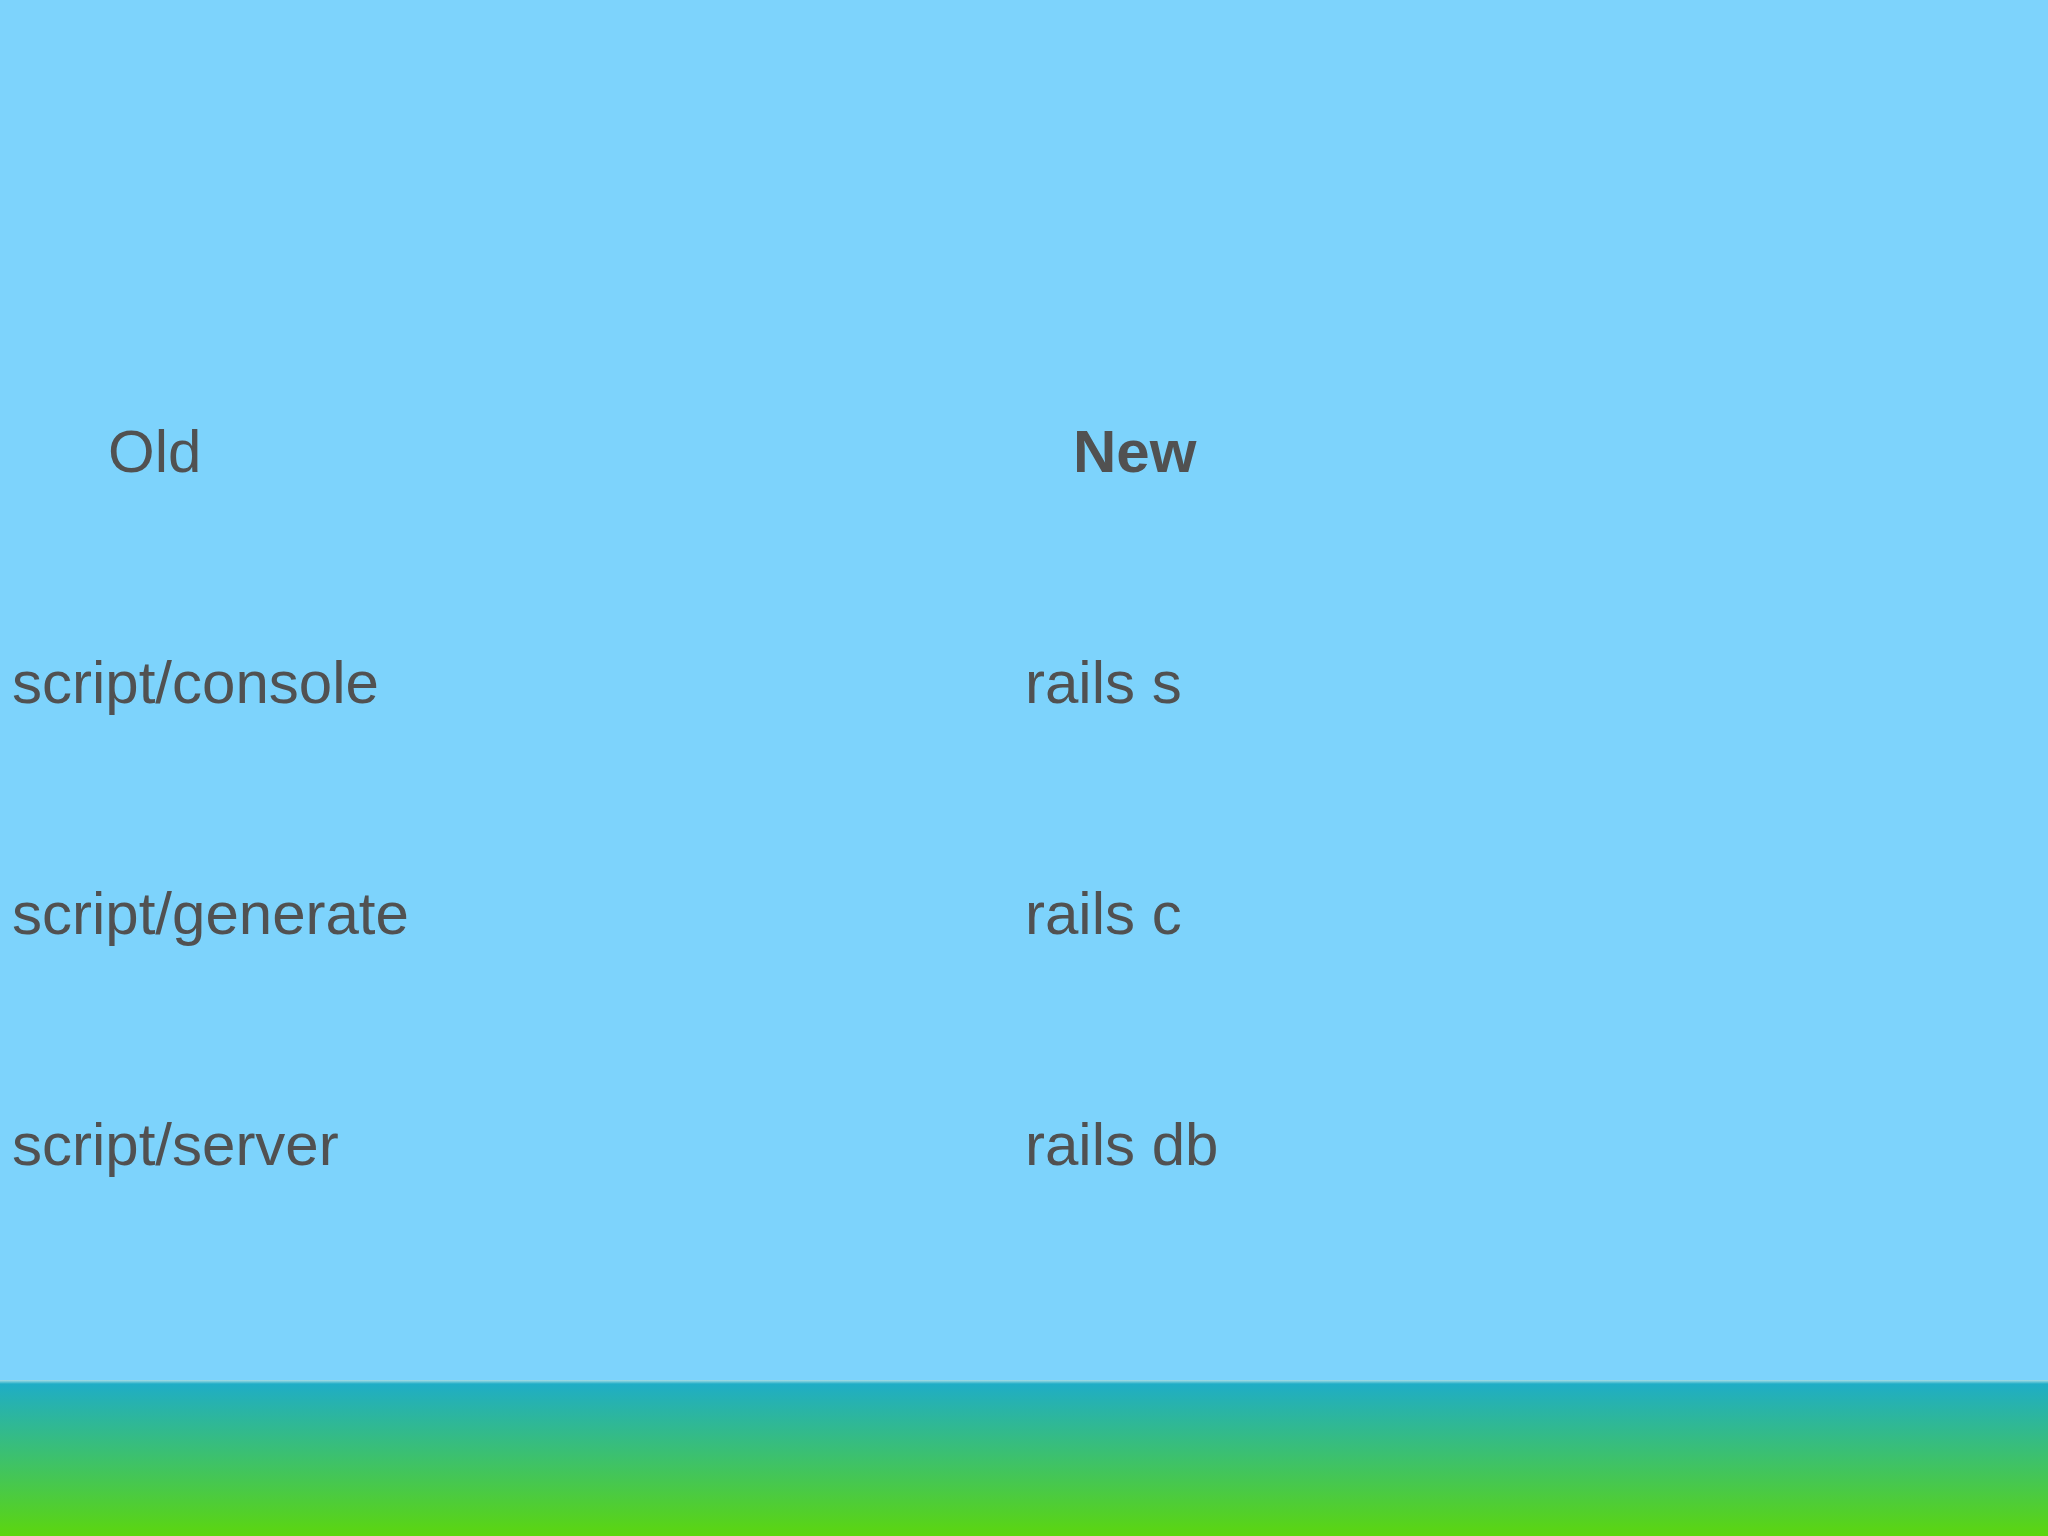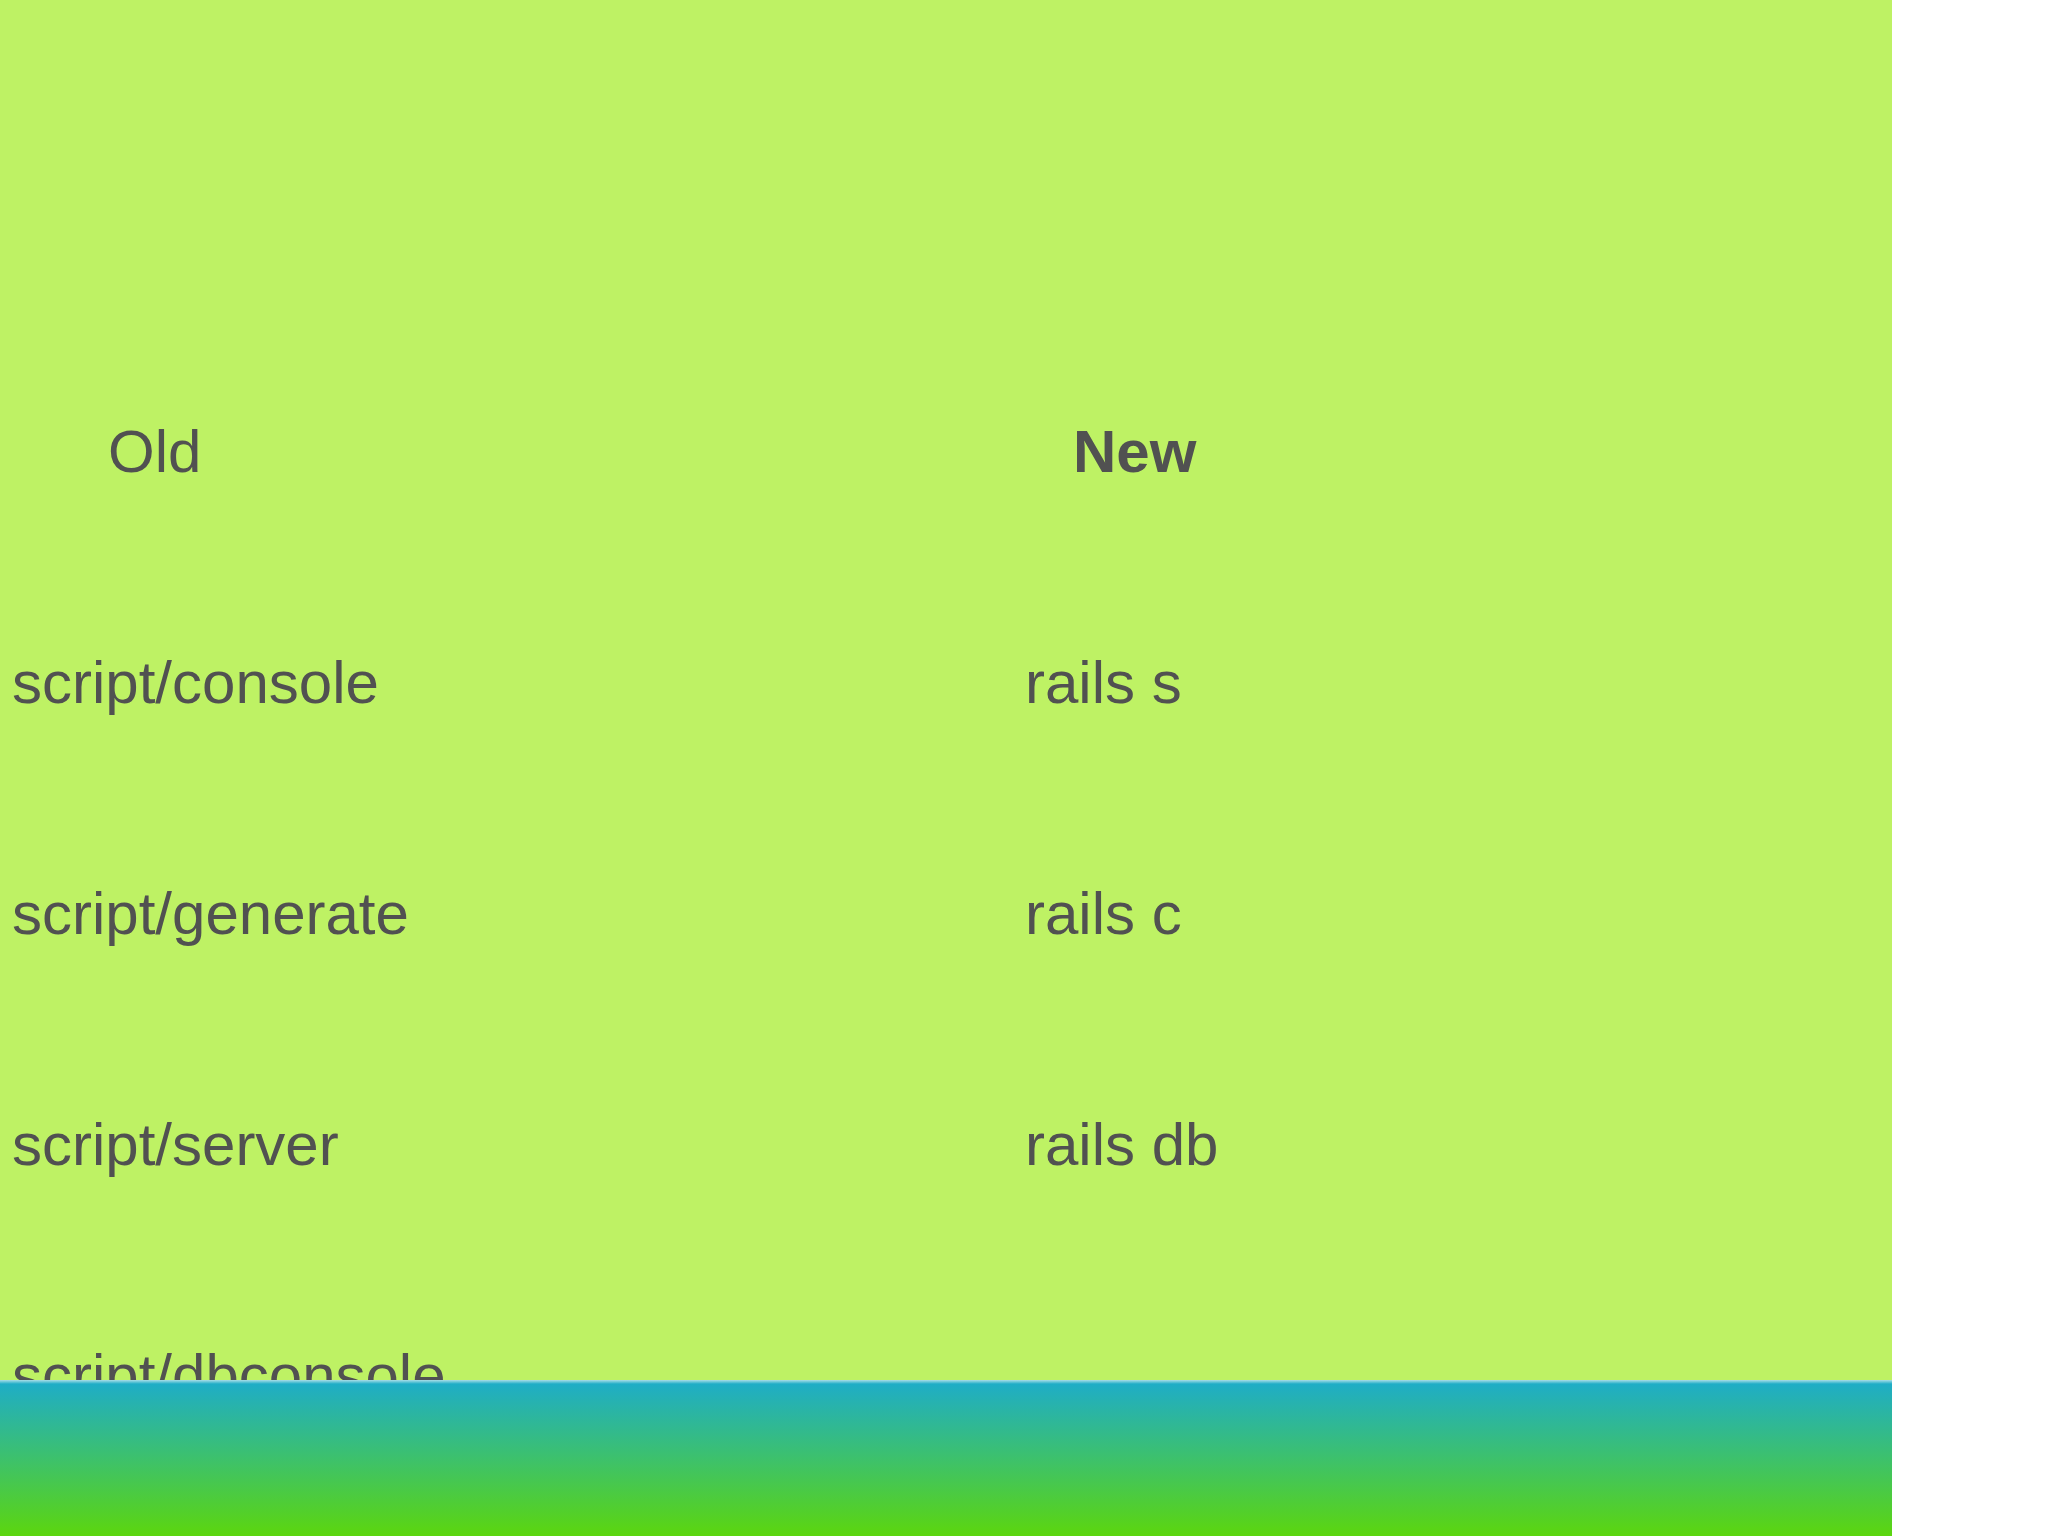--- a/index.html
+++ b/index.html
@@ -3,23 +3,23 @@
 <meta charset="utf-8">
 <style>
   html, body {
     margin: 0;
     padding: 0;
     background: #ffffff;
   }
 
   .slide {
     position: relative;
-    width: 1892px;
+    width: 2048px;
     height: 1536px;
-    background: #bef264;
+    background: #7dd3fc;
     overflow: hidden;
     font-family: "Liberation Sans", sans-serif;
     color: var(--text-color, #515151);
   }
 
   .command-column {
     position: absolute;
     top: 259px;
     font-size: 60px;
     line-height: 77px;
@@ -53,21 +53,20 @@
 </head>
 <body>
 
 <div class="slide">
 
   <div class="command-column col-old">
     <div class="line column-header">Old</div>
     <div class="line">script/console</div>
     <div class="line">script/generate</div>
     <div class="line">script/server</div>
-    <div class="line">script/dbconsole</div>
   </div>
 
   <div class="command-column col-new">
     <div class="line column-header">New</div>
     <div class="line">rails s</div>
     <div class="line">rails c</div>
     <div class="line">rails db</div>
   </div>
 
   <div class="footer-bar"></div>

